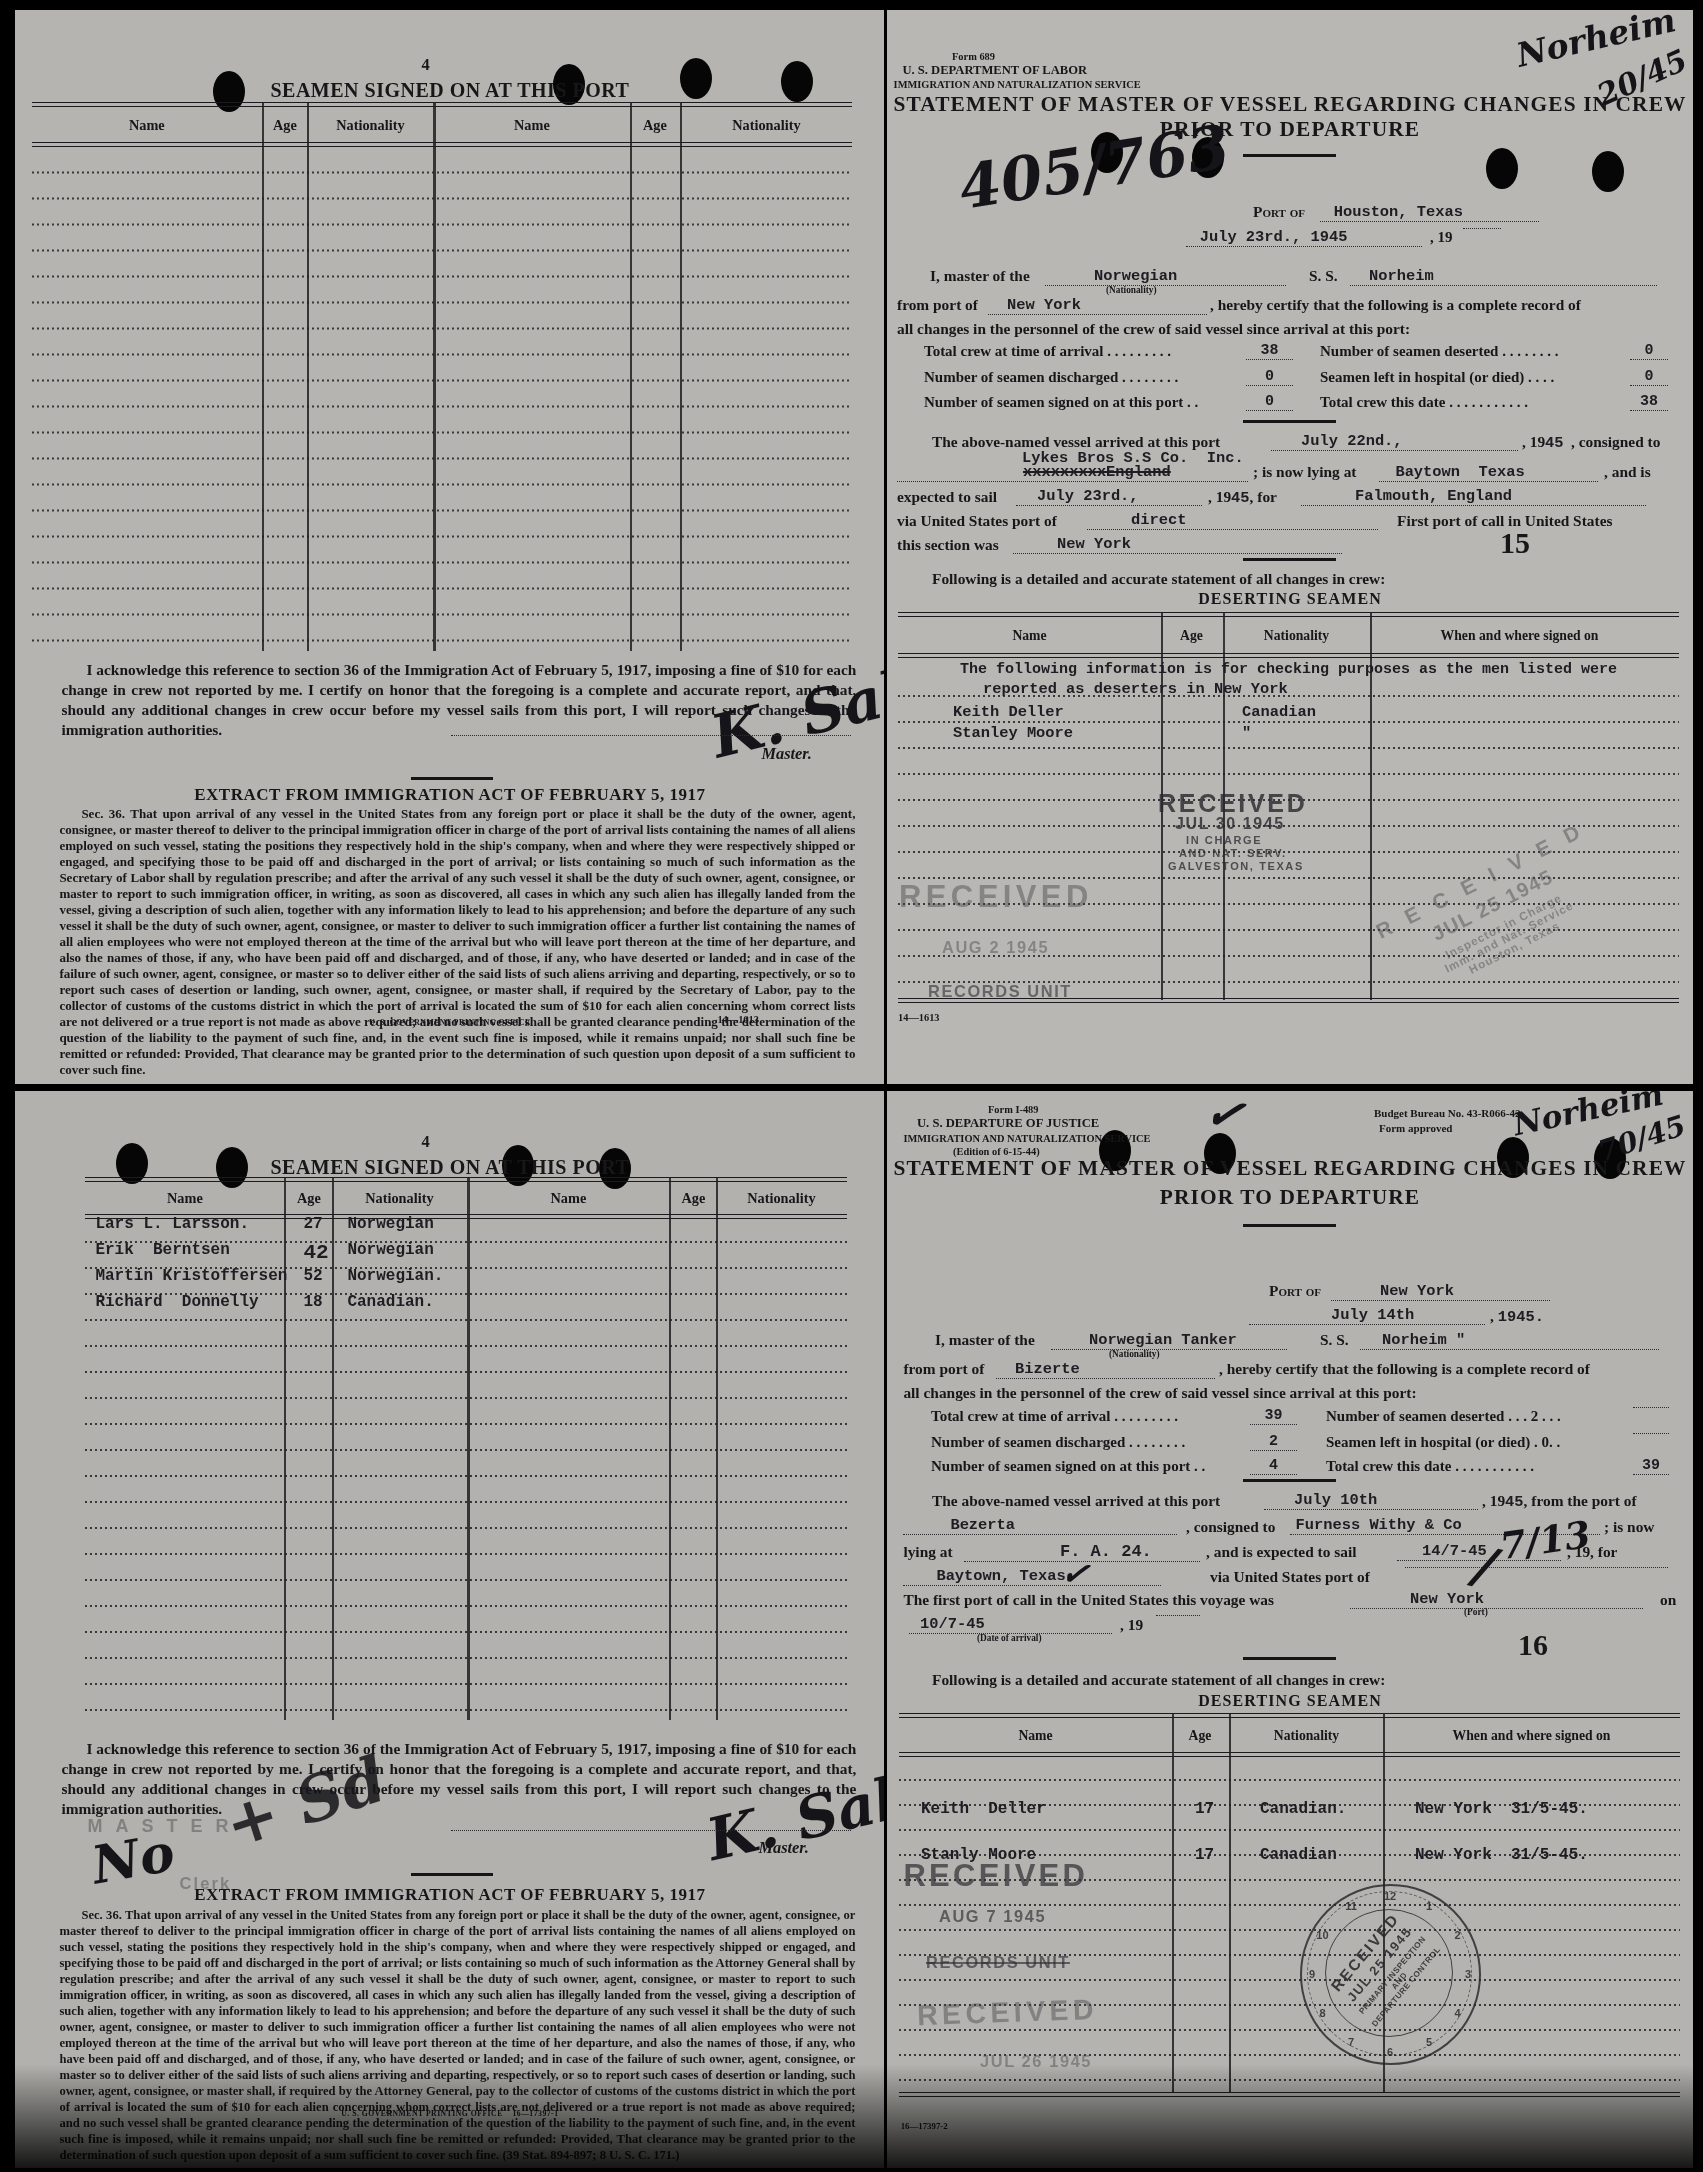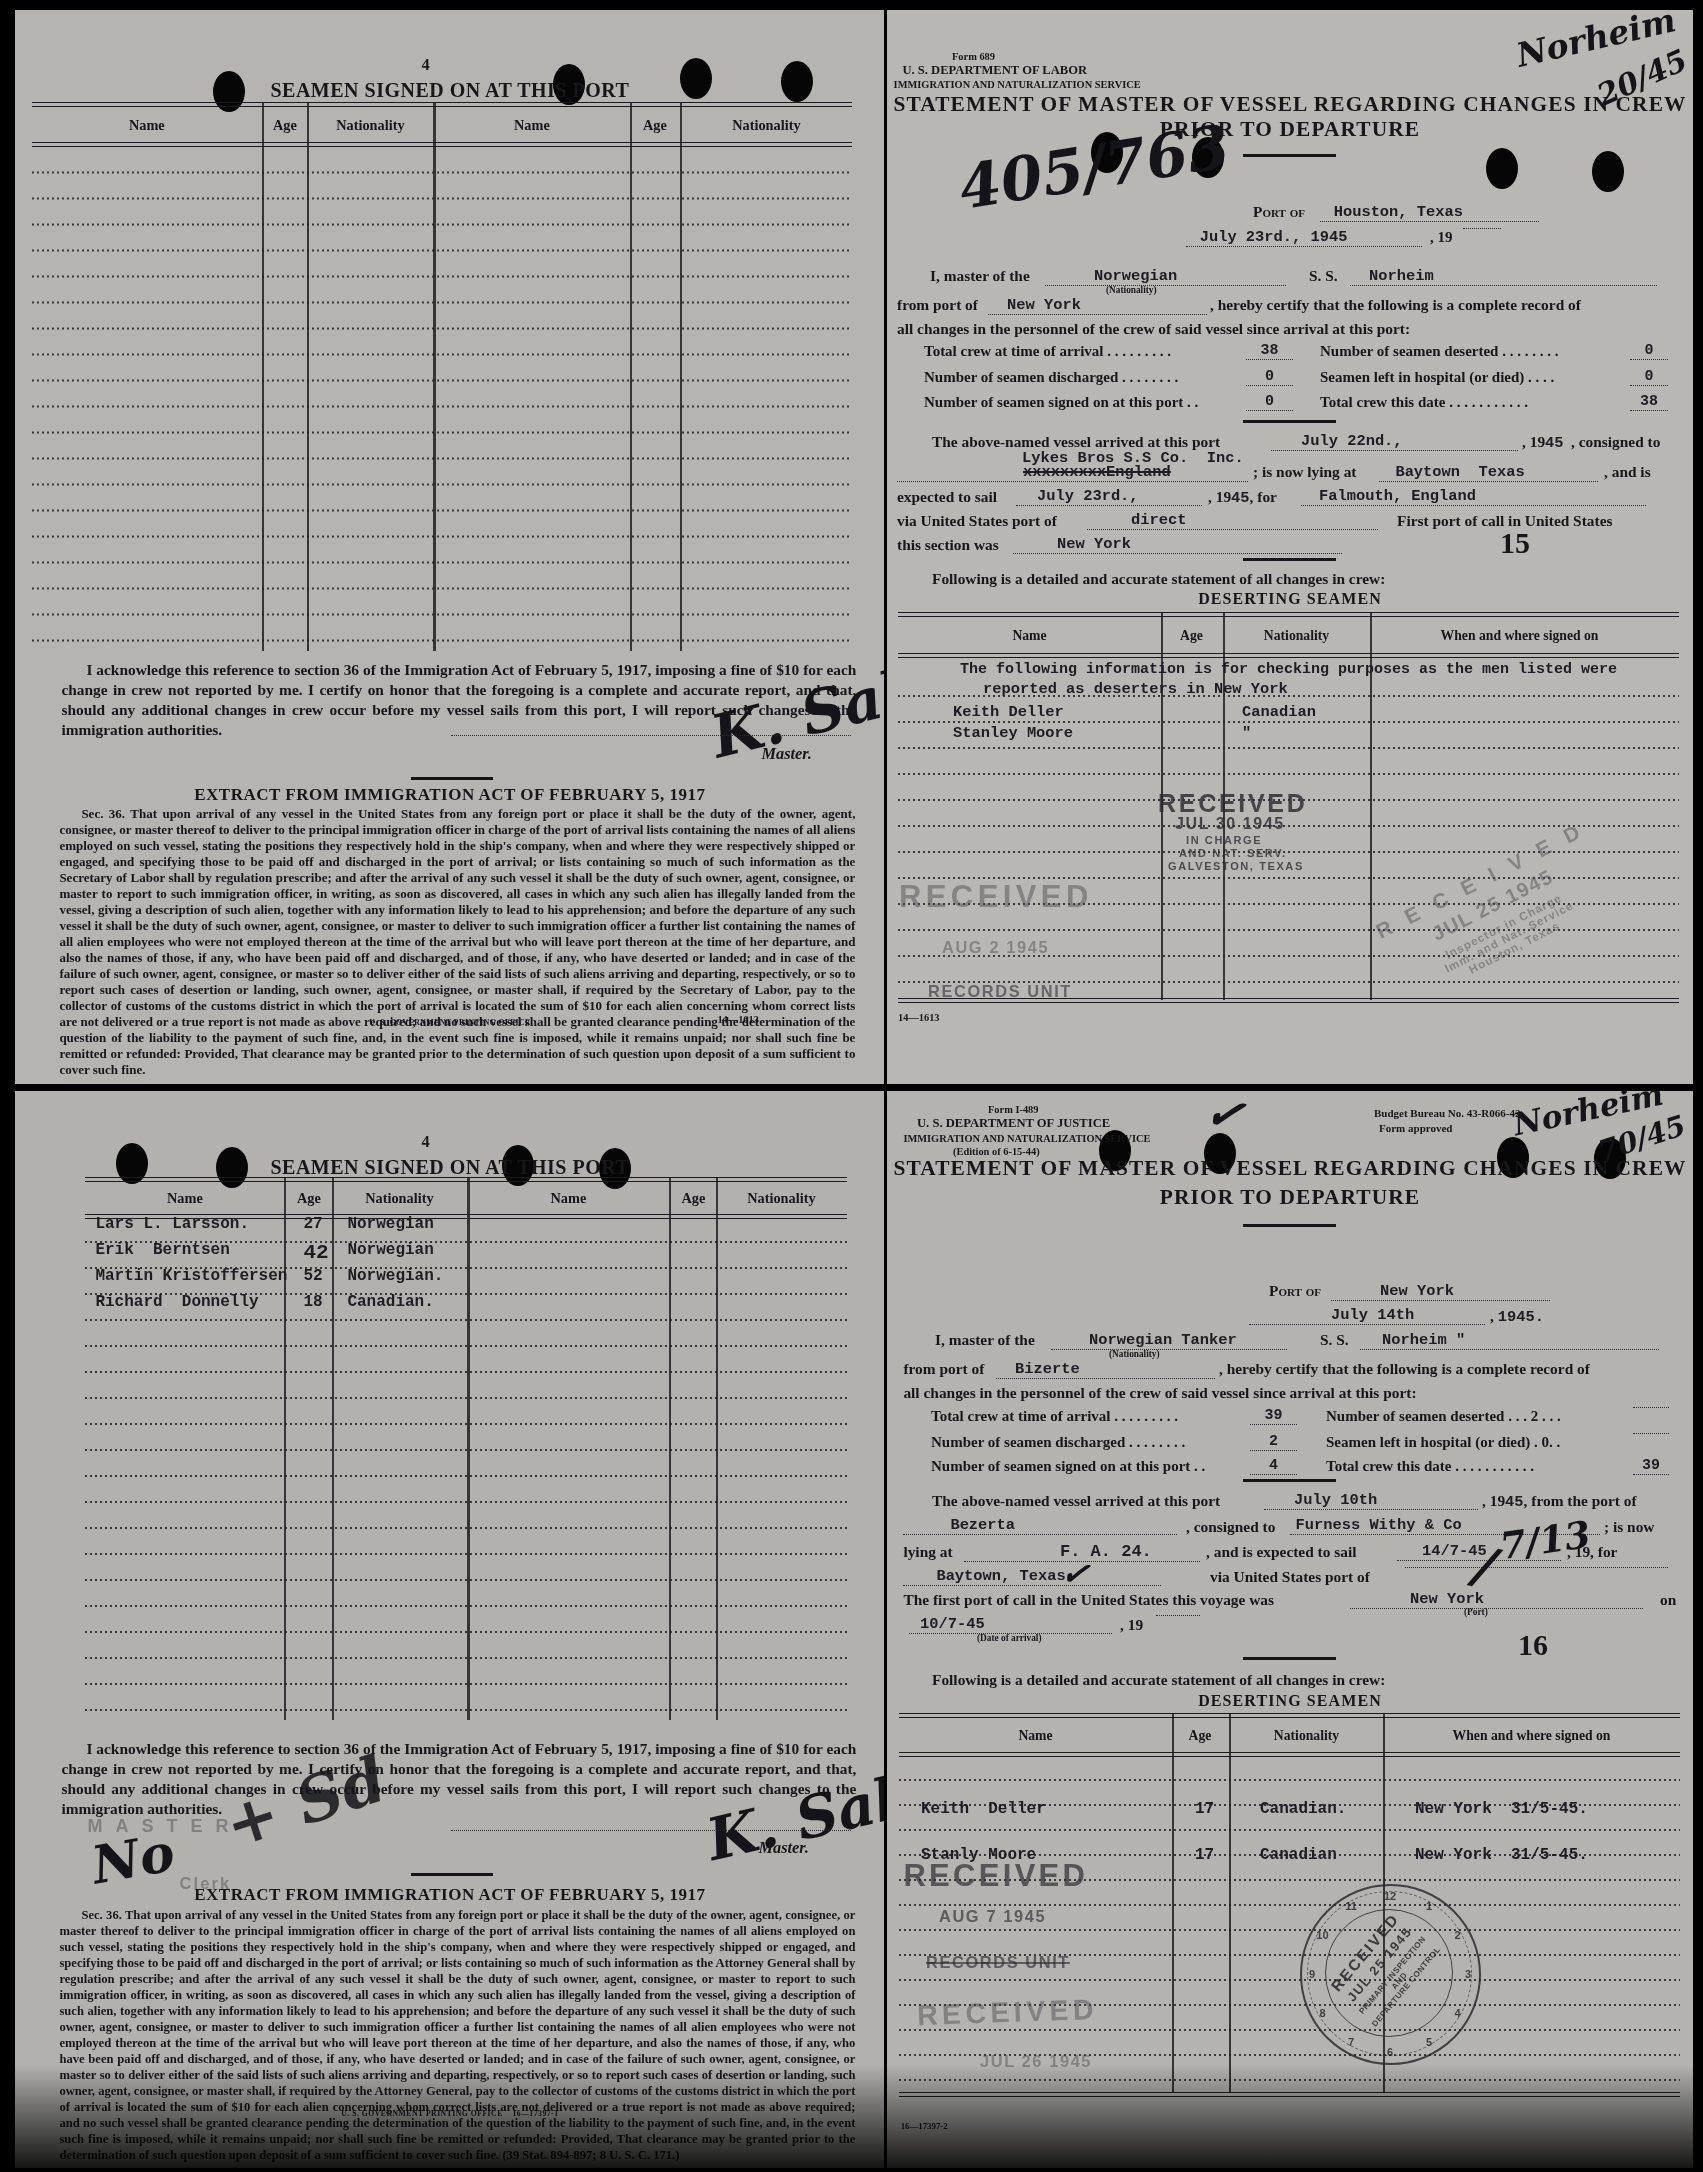--- a/index.html
+++ b/index.html
@@ -124,21 +124,21 @@
   <div class="ab ser" style="left:684px;top:423px;font-size:15.4px">, consigned to</div>
   <div class="ab tw" style="left:135px;top:439px;font-size:15.4px">Lykes Bros S.S Co.  Inc.</div>
   <div class="ab u" style="left:10px;top:453px;width:351px"><span class="tw strike" style="font-size:15.4px;margin-left:126px">xxxxxxxxxEngland</span></div>
   <div class="ab ser" style="left:366px;top:453px;font-size:15.4px">; is now lying at</div>
   <div class="ab u" style="left:492px;top:453px;width:219px"><span class="tw" style="font-size:15.4px;margin-left:16.4px">Baytown  Texas</span></div>
   <div class="ab ser" style="left:717px;top:453px;font-size:15.4px">, and is</div>
 
   <div class="ab ser" style="left:10px;top:478px;font-size:15.4px">expected to sail</div>
   <div class="ab u" style="left:129px;top:477px;width:186px"><span class="tw" style="font-size:15.4px;margin-left:21px">July 23rd.,</span></div>
   <div class="ab ser" style="left:321px;top:478px;font-size:15.4px"><span>, 19</span><span class="tw" style="font-size:15.4px">45</span><span>, for</span></div>
-  <div class="ab u" style="left:414px;top:477px;width:345px"><span class="tw" style="font-size:15.4px;margin-left:18px">Falmouth, England</span></div>
+  <div class="ab u" style="left:414px;top:477px;width:345px"><span class="tw" style="font-size:15.4px;margin-left:54px">Falmouth, England</span></div>
 
   <div class="ab ser" style="left:10px;top:502px;font-size:15.4px">via United States port of</div>
   <div class="ab u" style="left:200px;top:501px;width:291px"><span class="tw" style="font-size:15.4px;margin-left:44px">direct</span></div>
   <div class="ab ser" style="left:510px;top:502px;font-size:15.4px">First port of call in United States</div>
   <div class="ab ser" style="left:10px;top:526px;font-size:15.4px">this section was</div>
   <div class="ab u" style="left:126px;top:525px;width:329px"><span class="tw" style="font-size:15.4px;margin-left:44px">New York</span></div>
   <div class="ab ser" style="left:613px;top:516px;font-size:30px">15</div>
 
   <div class="ab rule" style="left:356px;top:548px;width:93px"></div>
   <div class="ab ser" style="left:45px;top:560px;font-size:15.4px">Following is a detailed and accurate statement of all changes in crew:</div>
@@ -261,21 +261,21 @@
   <div class="ab ctr ser" style="top:1018px;font-size:7.7px;letter-spacing:0.5px"><span>U. S. GOVERNMENT PRINTING OFFICE</span>&nbsp;&nbsp;&nbsp;&nbsp;<span>16—17397-1</span></div>
 </div>
 
 <div class="page vig" style="left:887px;top:1091px;width:806px;height:1077px;background:#b4b3af">
   <div class="ab hole" style="left:212px;top:39px"></div>
   <div class="ab hole" style="left:317px;top:42px"></div>
   <div class="ab hole" style="left:610px;top:46px"></div>
   <div class="ab hole" style="left:707px;top:47px"></div>
 
   <div class="ab ser" style="left:101px;top:13px;font-size:10.4px">Form I-489</div>
-  <div class="ab ser" style="left:30px;top:25px;font-size:12.6px">U. S. DEPARTMENT OF JUSTICE</div>
+  <div class="ab ser" style="left:30px;top:25px;font-size:12.6px">U. S. DEPARTURE OF JUSTICE</div>
   <div class="ab ser small-caps" style="left:16.4px;top:42px;font-size:10.4px">IMMIGRATION AND NATURALIZATION SERVICE</div>
   <div class="ab ser" style="left:66px;top:55px;font-size:10.4px">(Edition of 6-15-44)</div>
   <div class="ab ser" style="left:487px;top:16.4px;font-size:11px">Budget Bureau No. 43-R066-42.</div>
   <div class="ab ser" style="left:492px;top:31px;font-size:11px">Form approved</div>
   <div class="ab hand" style="left:318px;top:-5.5px;font-size:47px;transform:rotate(12deg)">✓</div>
   <div class="ab hand" style="left:625px;top:0px;font-size:31px;transform:rotate(-12deg)">Norheim</div>
   <div class="ab hand" style="left:710px;top:30px;font-size:28.5px;transform:rotate(-18deg)">70/45</div>
 
   <div class="ab ctr ser" style="top:65px;font-size:21.4px;letter-spacing:1.1px">STATEMENT OF MASTER OF VESSEL REGARDING CHANGES IN CREW</div>
   <div class="ab ctr ser" style="top:94px;font-size:21.4px;letter-spacing:1.1px">PRIOR TO DEPARTURE</div>

